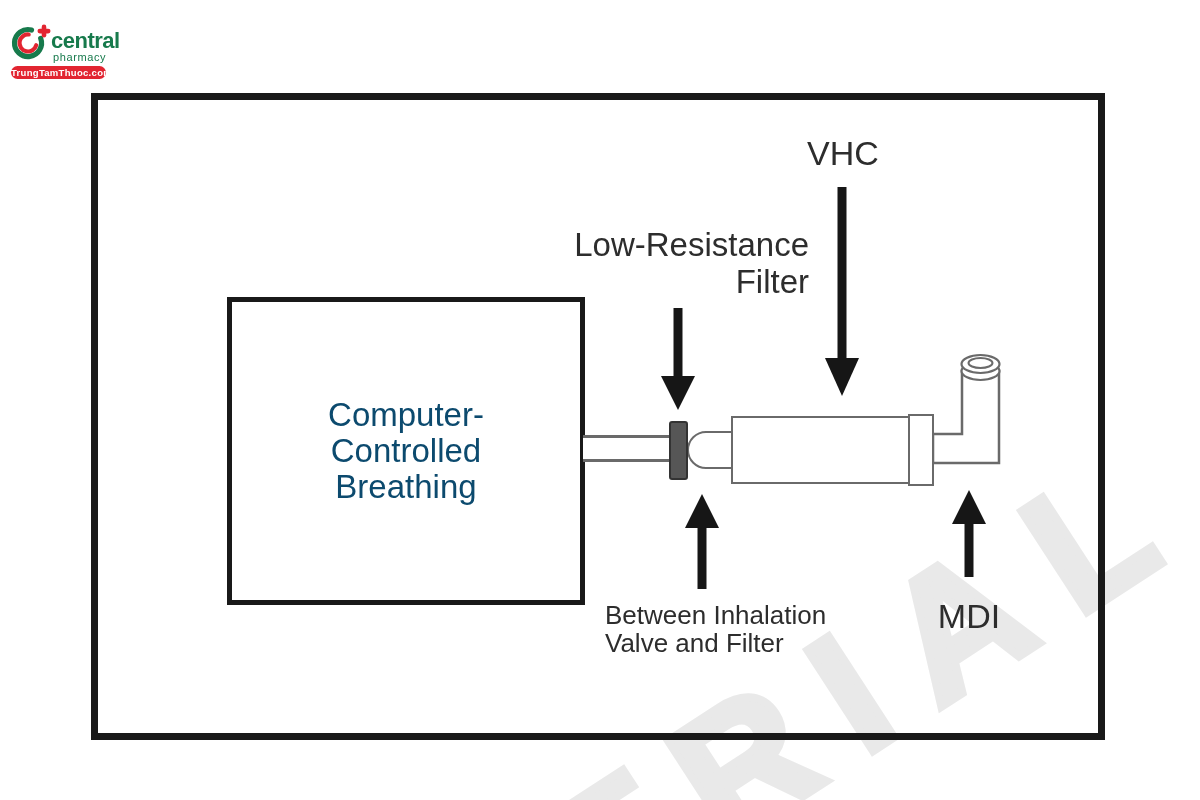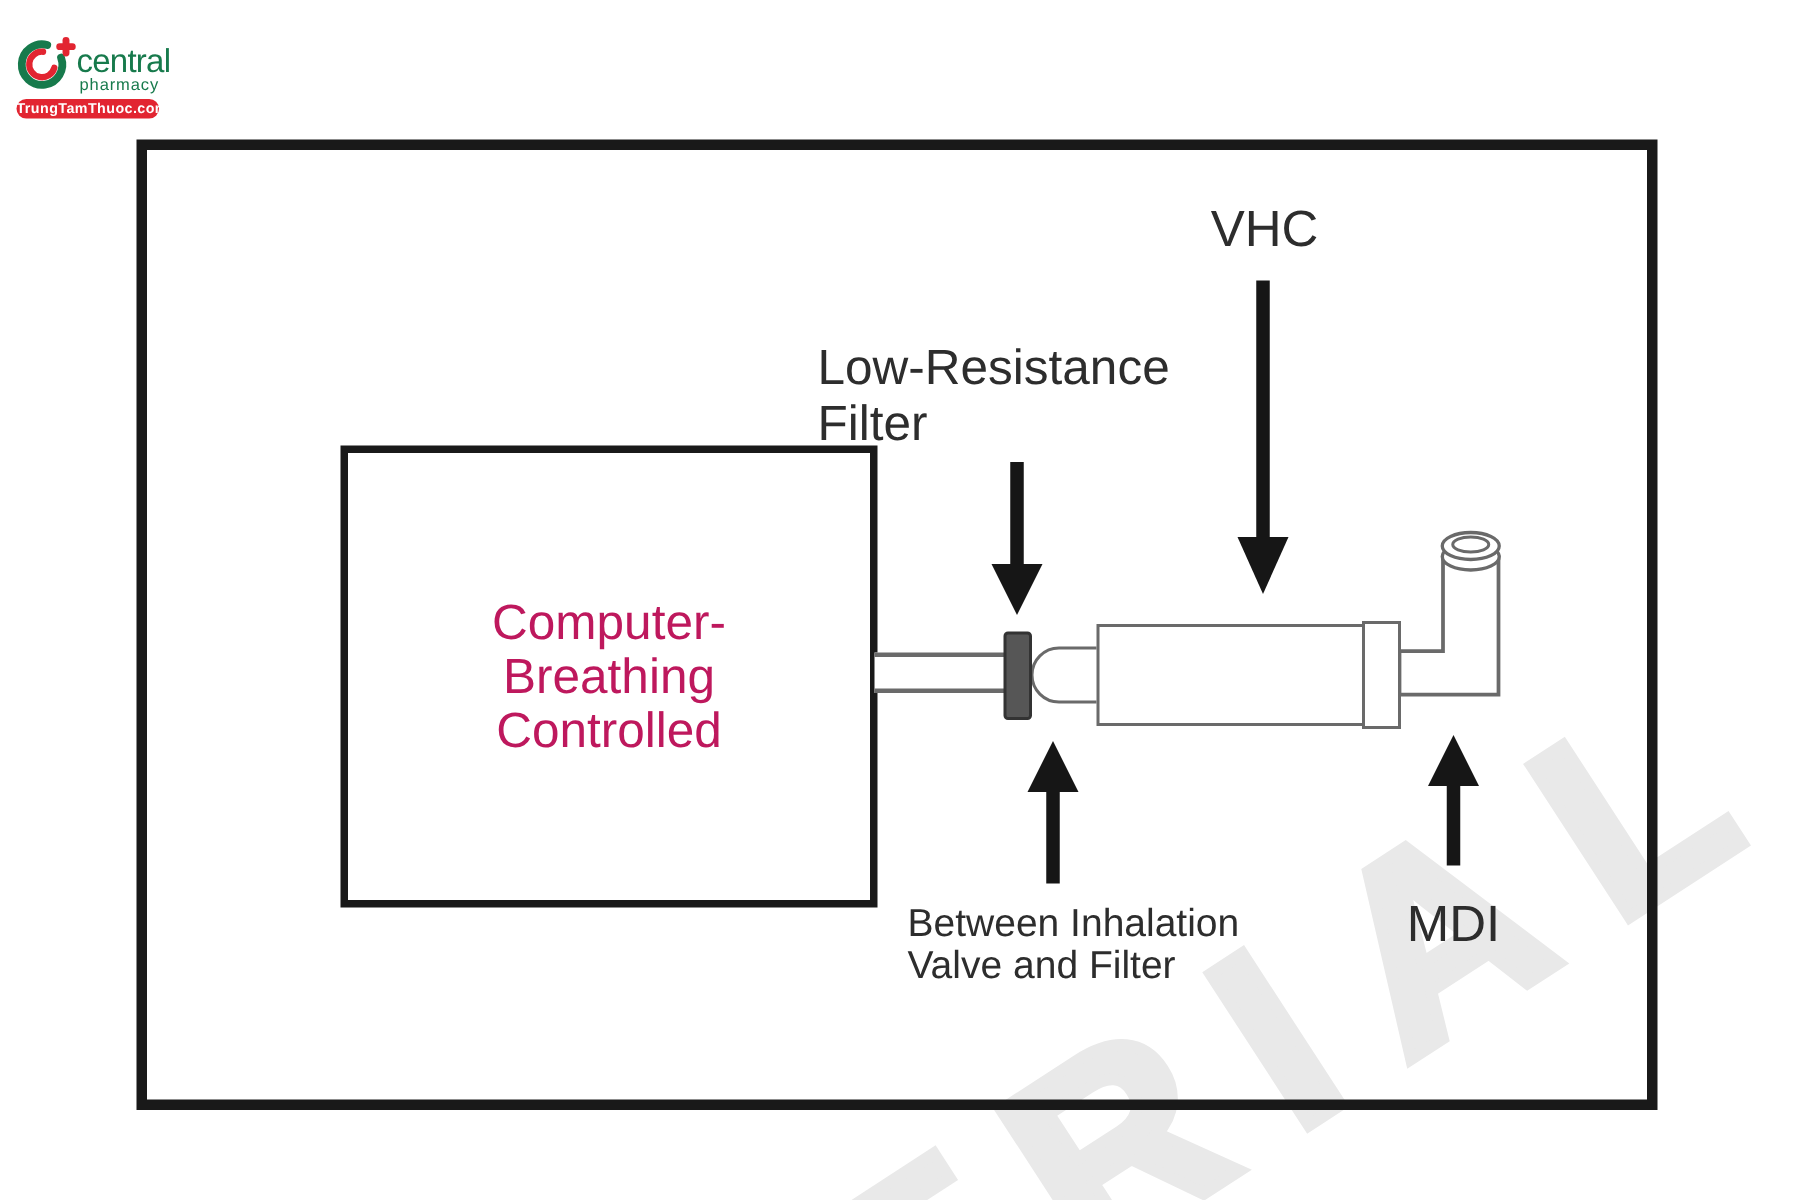--- a/index.html
+++ b/index.html
@@ -7,21 +7,21 @@
   body {
     position:relative; overflow:hidden; background:#ffffff;
     font-family:"Liberation Sans", sans-serif; color:#2d2d2d;
   }
   .abs { position:absolute; }
 
   
   .logo { left:0; top:0; width:140px; height:90px; z-index:10; }
   .logo-icon { position:absolute; left:8px; top:22px; }
   .brand {
-    position:absolute; left:51px; top:28px; font-size:22px; font-weight:normal;
+    position:absolute; left:51px; top:28px; font-size:22px; font-weight:bold;
     letter-spacing:-0.5px; color:#177a4c;
   }
   .tagline {
     position:absolute; left:53px; top:51px; font-size:11px; font-weight:400;
     letter-spacing:0.6px; color:#177a4c;
   }
   .badge {
     position:absolute; left:11px; top:66px; width:95px; height:13px;
     background:#e22531; border-radius:7px; color:#ffffff; font-size:9.5px;
     font-weight:bold; letter-spacing:0.3px; text-align:left; line-height:13px;
@@ -39,41 +39,41 @@
   
   .frame { left:91px; top:93px; width:1014px; height:647px;
            border:7px solid #191919; z-index:2; }
 
   
   .shape { z-index:3; background:#ffffff; }
   .sim-box {
     left:227px; top:297px; width:358px; height:308px;
     border:5px solid #191919; background:#ffffff; z-index:3;
     display:flex; flex-direction:column; align-items:center; justify-content:center;
-    text-align:center; font-size:33px; line-height:36px; color:#be185d;
+    text-align:center; font-size:33px; line-height:36px; color:#0c4a6e;
   }
   .tube { left:583px; top:435px; width:88px; height:27px;
           border-top:3px solid #6a6a6a; border-bottom:3px solid #6a6a6a; }
   .filter-shape { left:669px; top:421px; width:19px; height:59px;
           background:#565656; border:2.5px solid #333333; border-radius:3px; z-index:4; }
   .valve { left:687px; top:431px; width:47px; height:38px;
           border:2.5px solid #6a6a6a; border-radius:19px 0 0 19px; }
   .chamber { left:731px; top:416px; width:180px; height:68px;
           border:2.5px solid #6a6a6a; }
   .cap { left:908px; top:414px; width:26px; height:72px;
           border:2.5px solid #6a6a6a; z-index:4; }
   .elbow-svg { left:925px; top:344px; z-index:3; }
 
   .arrows { left:0; top:0; z-index:5; pointer-events:none; }
 
   
   .label { z-index:6; color:#2d2d2d; }
   .vhc-label   { left:773px; top:136px; width:140px; text-align:center;
                  font-size:34px; line-height:1; }
-  .filter-label{ left:545px; top:226px; width:264px; text-align:left;
+  .filter-label{ left:545px; top:226px; width:264px; text-align:right;
                  font-size:33px; line-height:37px; }
   .note        { left:605px; top:602px; font-size:26px; line-height:27.5px; }
   .mdi-label   { left:914px; top:599px; width:110px; text-align:center;
                  font-size:34px; line-height:1; }
 </style>
 </head>
 <body>
 
 <div class="abs watermark">TRIAL</div>
 
@@ -88,22 +88,22 @@
   </svg>
   <div class="brand">central</div>
   <div class="tagline">pharmacy</div>
   <div class="badge">TrungTamThuoc.com</div>
 </div>
 
 <div class="abs frame"></div>
 
 <div class="abs sim-box">
   <div>Computer-</div>
+  <div>Controlled</div>
   <div>Breathing</div>
-  <div>Controlled</div>
 </div>
 
 <div class="abs shape tube"></div>
 <div class="abs filter-shape"></div>
 <div class="abs shape valve"></div>
 <div class="abs shape chamber"></div>
 <div class="abs shape cap"></div>
 
 <svg class="abs elbow-svg" width="85" height="130" viewBox="0 0 85 130">
   <path d="M8,90 H37 V27 H74 V119 H8 Z" fill="#ffffff" stroke="#6a6a6a" stroke-width="2.5"></path>

